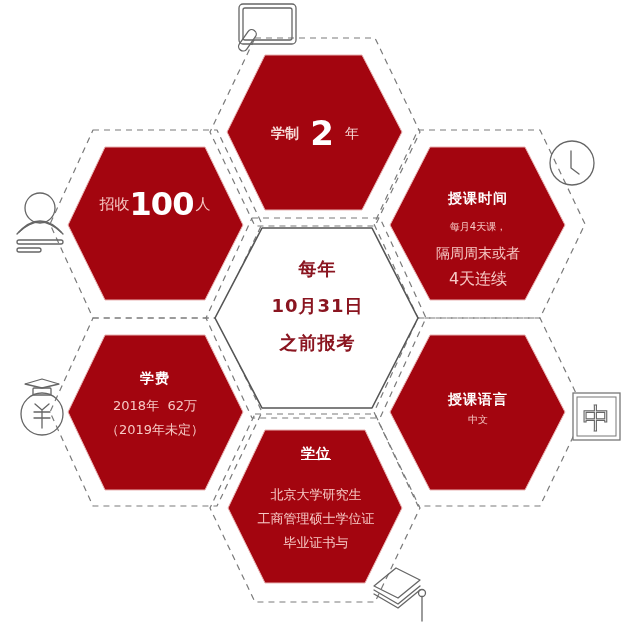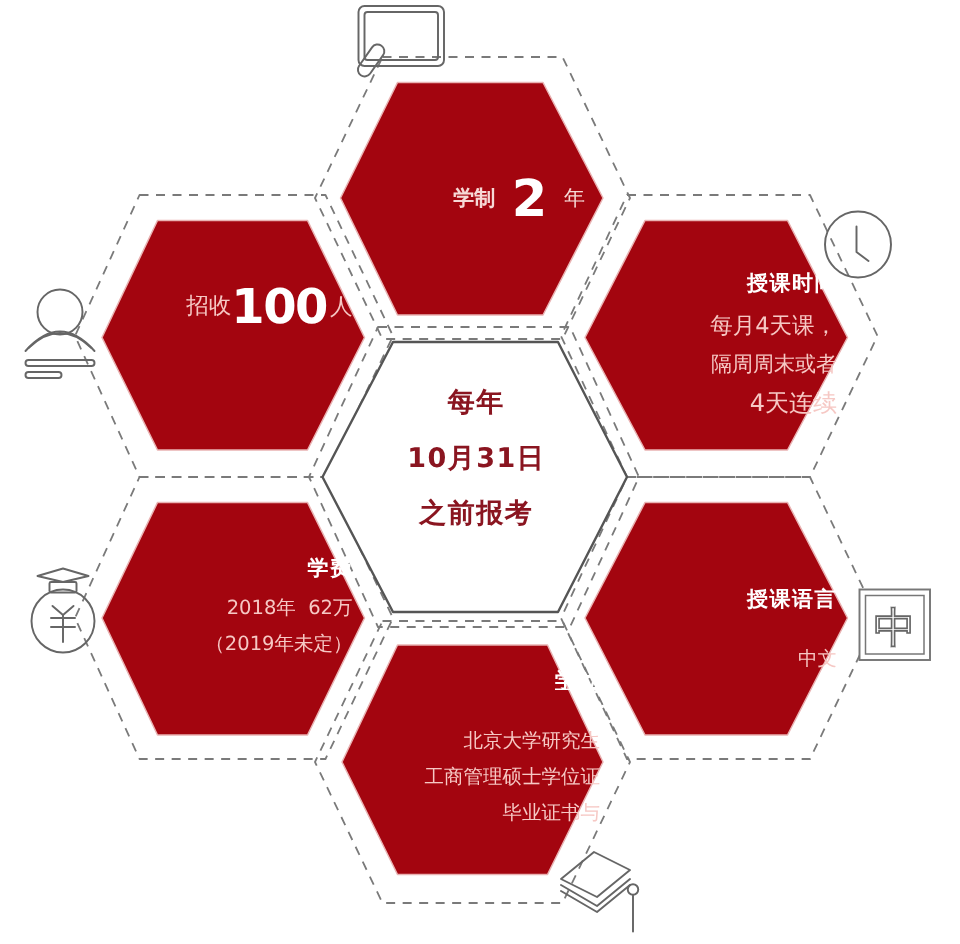--- a/index.html
+++ b/index.html
@@ -1,18 +1,18 @@
 <!DOCTYPE html>
 <html><head>
   <meta charset="utf-8">
   <style>
     html, body { margin: 0; padding: 0; background: #ffffff; }
     body { width: 640px; height: 629px; overflow: hidden; position: relative; }
     #stage { position: absolute; left: 0; top: 0; width: 640px; height: 629px; }
-    .hex-label { position: absolute; text-align: right; color: #ffffff;
+    .hex-label { position: absolute; text-align: center; color: #ffffff;
       font-family: "DejaVu Sans", sans-serif; }
     .hex-title { font-size: 14px; font-weight: bold; color: #ffffff; display: block; letter-spacing: 1px; }
     .hex-line { font-size: 13px; color: #f6c8c4; display: block; line-height: 22px; }
     .big-num { font-family: "DejaVu Sans", sans-serif; font-weight: bold; color: #ffffff; margin-top: 40px; }
     .center-text { position: absolute; left: 240px; top: 250px; width: 155px; text-align: center;
       color: #8a1520; font-family: "DejaVu Sans", sans-serif; font-size: 18px; line-height: 37px; letter-spacing: 1px; font-weight: bold; }
     .center-text span { display: block; }
   </style>
 </head>
 <body>
@@ -91,42 +91,42 @@
   <span class="big-num" style="font-size:34px; vertical-align:middle; margin:0 6px;">2</span>
   <span style="font-size:14px; color:#f6d9d6; vertical-align:middle;">年</span>
 </div>
 
 <div class="hex-label" style="left:75px; top:183px; width:160px;">
   <span style="display:block; line-height:40px;">
     <span style="font-size:15px; color:#f6c8c4; vertical-align:middle;">招收</span><span class="big-num" style="font-size:32px; vertical-align:middle; letter-spacing:-1px;">100</span><span style="font-size:15px; color:#f6c8c4; vertical-align:middle; margin-left:2px;">人</span>
   </span>
 </div>
 
-<div class="hex-label" style="left:398px; top:180px; width:160px;">
+<div class="hex-label" style="left:398px; top:190px; width:160px;">
   <span class="hex-title" style="margin-bottom:6px;">授课时间</span>
-  <span class="hex-line" style="font-size:15px; line-height:26px;">每月4天课，</span>
+  <span class="hex-line" style="font-size:10px; line-height:26px;">每月4天课，</span>
   <span class="hex-line" style="font-size:14px; line-height:26px;">隔周周末或者</span>
   <span class="hex-line" style="font-size:16px; line-height:26px;">4天连续</span>
 </div>
 
 <div class="center-text">
   <span>每年</span>
   <span>10月31日</span>
   <span>之前报考</span>
 </div>
 
 <div class="hex-label" style="left:75px; top:370px; width:160px;">
   <span class="hex-title" style="margin-bottom:6px;">学费</span>
   <span class="hex-line" style="font-size:13px; line-height:24px; white-space:pre;">2018年  62万</span>
   <span class="hex-line" style="font-size:13px; line-height:24px;">（2019年未定）</span>
 </div>
 
 <div class="hex-label" style="left:398px; top:391px; width:160px;">
-  <span class="hex-title" style="margin-bottom:20px;font-family:Liberation Mono, monospace;">授课语言</span>
-  <span class="hex-line" style="font-size:13px;">中文</span>
+  <span class="hex-title" style="margin-bottom:0;font-family:Liberation Mono, monospace;">授课语言</span>
+  <span class="hex-line" style="font-size:10px;">中文</span>
 </div>
 
 <div class="hex-label" style="left:232px; top:445px; width:168px;">
   <span class="hex-title" style="margin-bottom:20px;text-decoration:underline;">学位</span>
   <span class="hex-line" style="font-size:13px; line-height:24px;">北京大学研究生</span>
   <span class="hex-line" style="font-size:13px; line-height:24px;">工商管理硕士学位证</span>
   <span class="hex-line" style="font-size:13px; line-height:24px;">毕业证书与</span>
 </div>
 
 </body></html>

